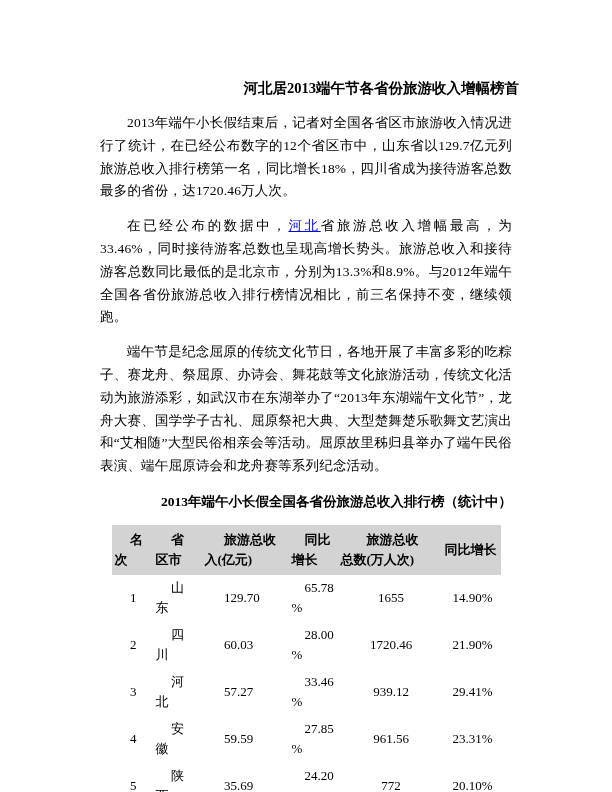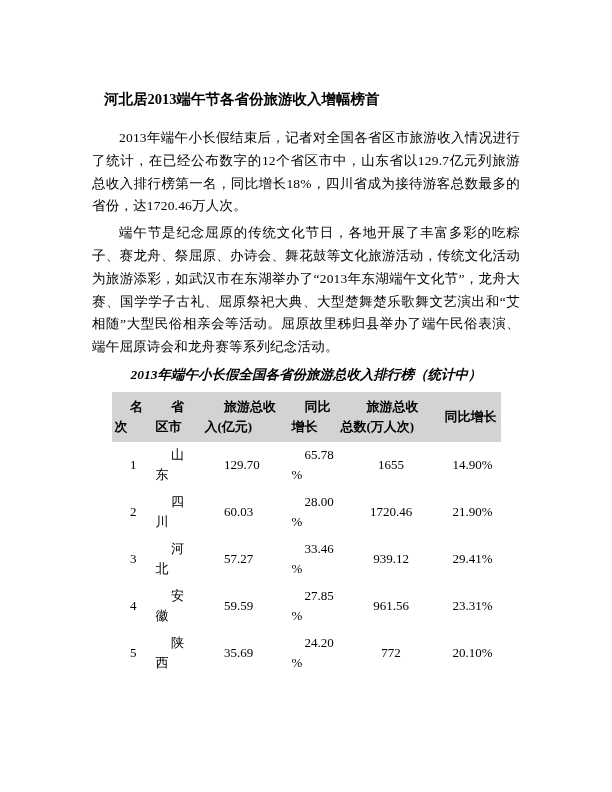--- a/index.html
+++ b/index.html
@@ -17,44 +17,43 @@
   }
   .page{
     box-sizing:border-box;
     width:612px;height:792px;
     padding:72px 88px 0 88px;
     overflow:hidden;
   }
   .doc-title{
     font-size:14.5px;
     font-weight:bold;
-    text-align:left;
+    text-align:right;
     line-height:23px;
-    margin:16px;
+    margin:5px;
   }
   .para{
     font-size:13.5px;
     line-height:22.8px;
     text-align:justify;
     text-indent:2em;
-    margin:4px;
+    margin:12px;
     letter-spacing:0.2px;
   }
   a.doc-link{
     color:var(--link-color);
     text-decoration:underline;
     cursor:pointer;
   }
   .table-title{
     font-size:13.5px;
     font-weight:bold;
-    text-align:center;
+    text-align:right;
     line-height:23px;
-    margin:4px;
-    font-style:italic;
+    margin:12px;
   }
   table.rank{
     border-collapse:collapse;
     table-layout:fixed;
     width:371px;
     margin:6px auto 0 auto;
     border:none;
   }
   table.rank th, table.rank td{
     border:none;
@@ -92,20 +91,21 @@
 </head>
 <body>
 
 <div class="page">
 
   <h1 class="doc-title">河北居2013端午节各省份旅游收入增幅榜首</h1>
 
   <div>
     <p class="para">2013年端午小长假结束后，记者对全国各省区市旅游收入情况进行了统计，在已经公布数字的12个省区市中，山东省以129.7亿元列旅游总收入排行榜第一名，同比增长18%，四川省成为接待游客总数最多的省份，达1720.46万人次。</p>
 
+    <p class="para"><span>在已经公布的数据中，</span><a class="doc-link" href="#">河北</a><span>省旅游总收入增幅最高，为33.46%，同时接待游客总数也呈现高增长势头。旅游总收入和接待游客总数同比最低的是北京市，分别为13.3%和8.9%。与2012年端午全国各省份旅游总收入排行榜情况相比，前三名保持不变，继续领跑。</span></p>
 
     <p class="para">端午节是纪念屈原的传统文化节日，各地开展了丰富多彩的吃粽子、赛龙舟、祭屈原、办诗会、舞花鼓等文化旅游活动，传统文化活动为旅游添彩，如武汉市在东湖举办了“2013年东湖端午文化节”，龙舟大赛、国学学子古礼、屈原祭祀大典、大型楚舞楚乐歌舞文艺演出和“艾相随”大型民俗相亲会等活动。屈原故里秭归县举办了端午民俗表演、端午屈原诗会和龙舟赛等系列纪念活动。</p>
 
   </div>
 
   <h2 class="table-title">2013年端午小长假全国各省份旅游总收入排行榜（统计中）</h2>
 
   <table class="rank">
     <thead>
       <tr id="thead-row">

